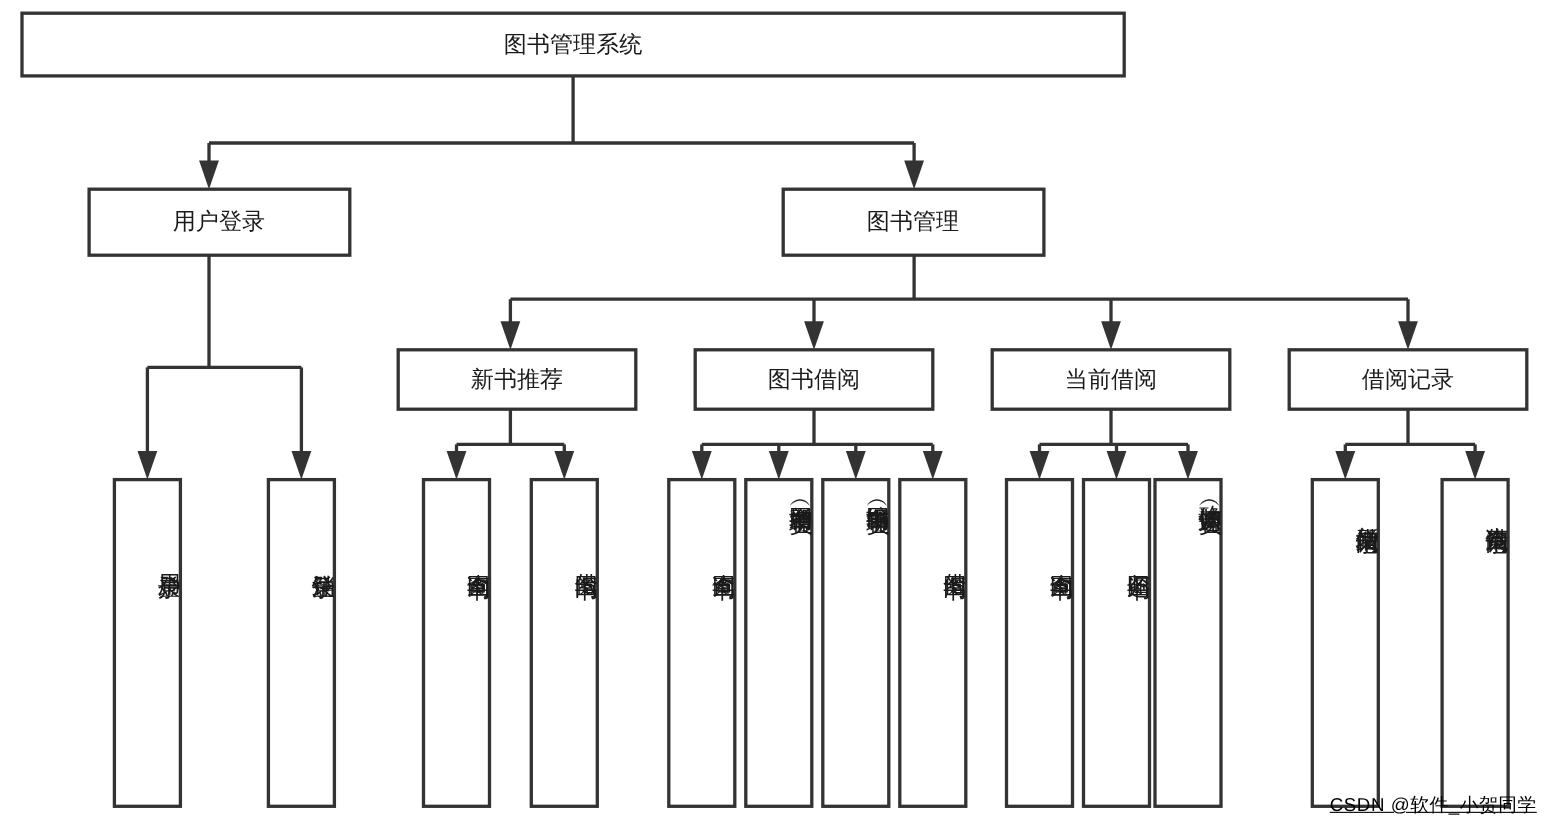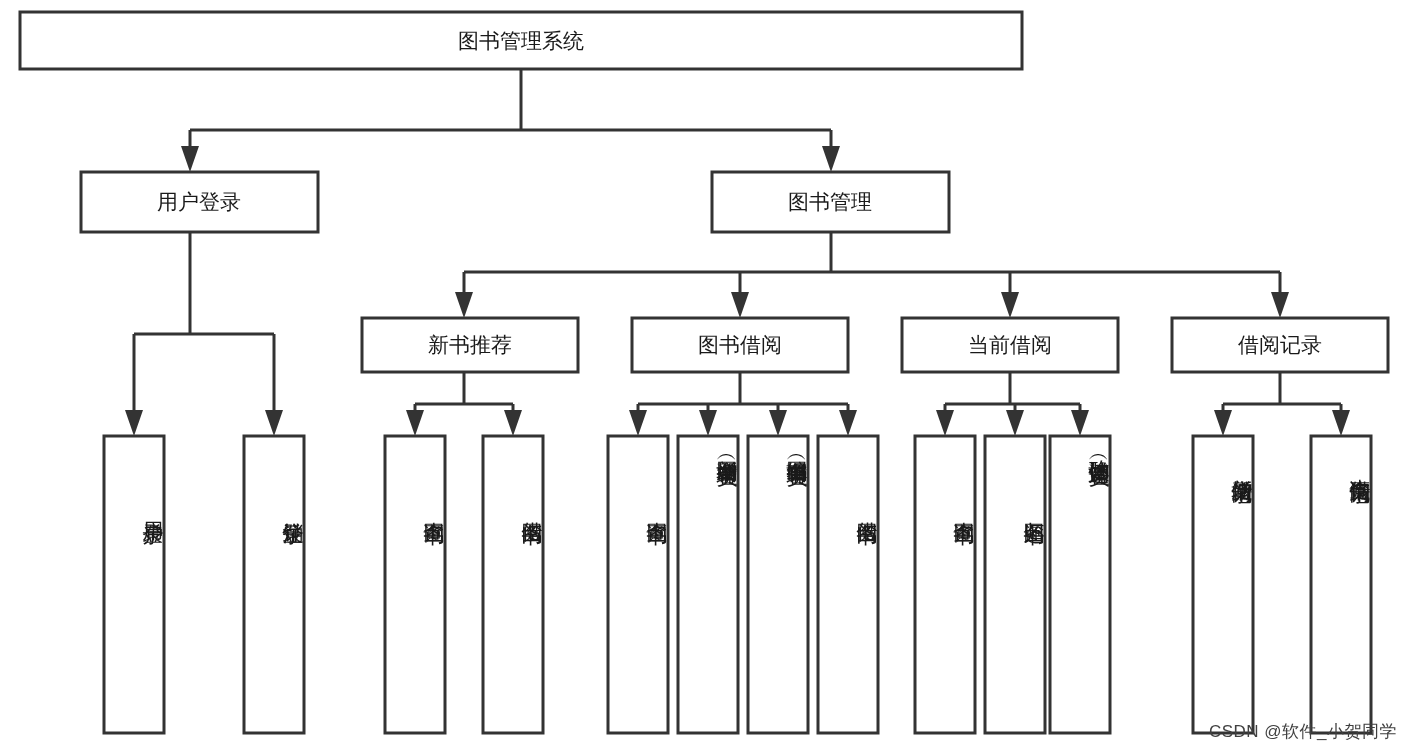--- a/index.html
+++ b/index.html
@@ -68,23 +68,24 @@
     white-space: nowrap;
     text-align: center;
     pointer-events: none;
   }
   .watermark {
     position: absolute;
     right: 8px;
     bottom: 4px;
     font-family: "Liberation Sans", sans-serif;
     font-size: 17px;
-    color: #404040;
+    color: #000000;
     white-space: nowrap;
     letter-spacing: 0.5px;
+    text-decoration: underline;
   }
 </style>
 </head>
 <body>
 
 <div id="diagram-root">
 
   <svg class="diagram-canvas" viewBox="0 0 1405 747" xmlns="http://www.w3.org/2000/svg">
 
     <g>

